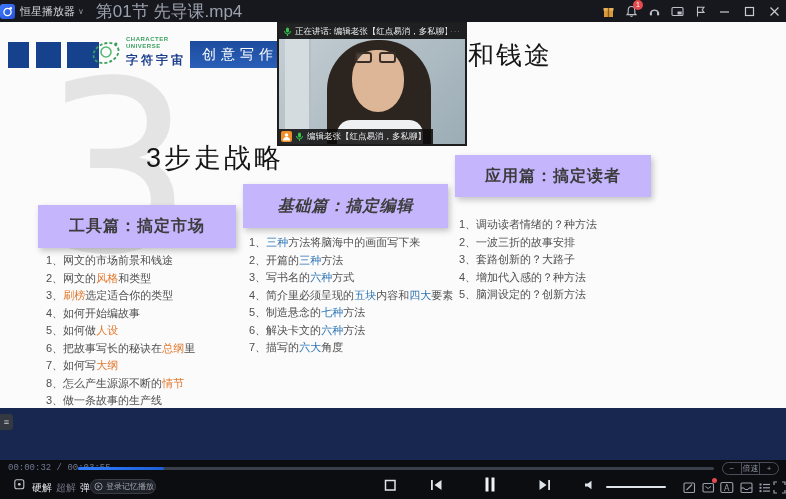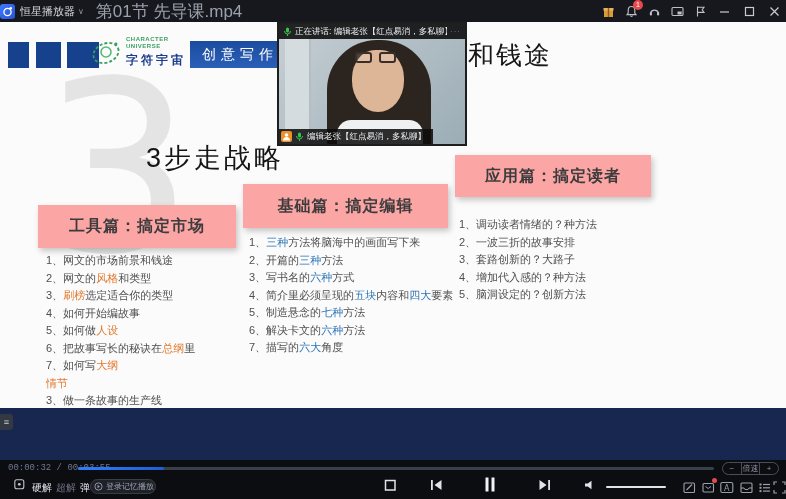--- a/index.html
+++ b/index.html
@@ -45,26 +45,26 @@
     letter-spacing:5px; display:flex; align-items:center; justify-content:center; }
 
   .main-title { position:absolute; left:468px; top:16px; font-size:26px;
     color:#161616; letter-spacing:2px; }
 
   .watermark { position:absolute; left:42px; top:28px; font-size:238px;
     line-height:1; color:#e4e4e4; font-family:"DejaVu Sans",sans-serif; z-index:1; }
   .strategy { position:absolute; left:146px; top:118px; font-size:27px;
     color:#151515; letter-spacing:3px; z-index:2; }
 
-  .hdr-box { position:absolute; background:#fca5a5;
+  .hdr-box { position:absolute; background:#c4b5fd;
     box-shadow:2px 3px 6px rgba(0,0,0,.22); display:flex; align-items:center;
     justify-content:center; font-size:16px; font-weight:bold; color:#3c3c3c;
     letter-spacing:1px; z-index:3; }
   .box-tools   { left:38px;  top:183px; width:198px; height:43px; }
-  .box-basics  { left:243px; top:162px; width:205px; height:44px; }
+  .box-basics  { left:243px; top:162px; width:205px; height:44px;font-style:italic; }
   .box-readers { left:455px; top:133px; width:196px; height:42px; }
 
   .col-list { position:absolute; z-index:3; }
   .list-tools   { left:46px;  top:230px; }
   .list-basics  { left:249px; top:212px; }
   .list-readers { left:459px; top:194px; }
   .li { height:17.5px; display:flex; align-items:center; font-size:11px;
     color:#4f4f4f; white-space:nowrap; }
 
   .navy-band { position:absolute; left:0; top:386px; width:786px; height:52px;
@@ -257,20 +257,21 @@
         <div class="li">
           <span>6、把故事写长的秘诀在</span>
           <span style="color: rgb(226, 121, 47);">总纲</span>
           <span>里</span>
         </div>
         <div class="li">
           <span>7、如何写</span>
           <span style="color: rgb(226, 121, 47);">大纲</span>
         </div>
         <div class="li">
+          <span>8、怎么产生源源不断的</span>
           <span style="color: rgb(226, 121, 47);">情节</span>
         </div>
         <div class="li">
           <span>3、做一条故事的生产线</span>
         </div>
       </div>
     <div class="col-list list-basics">
         <div class="li">
           <span>1、</span>
           <span style="color: rgb(46, 117, 182);">三种</span>

